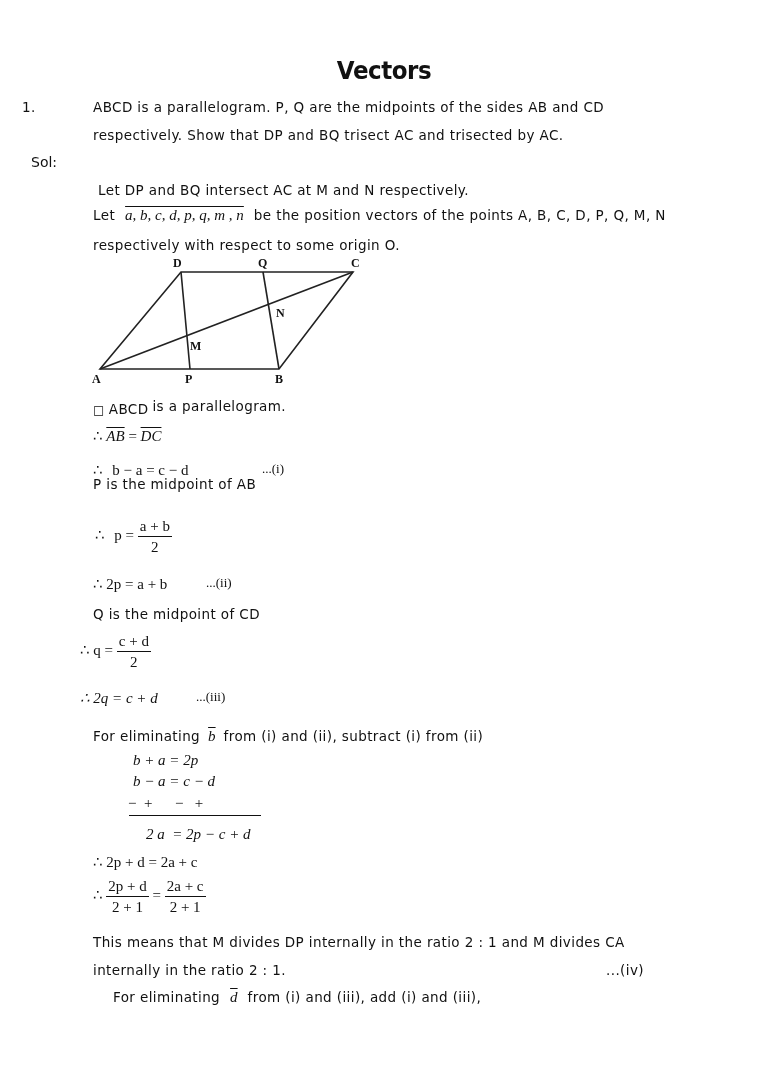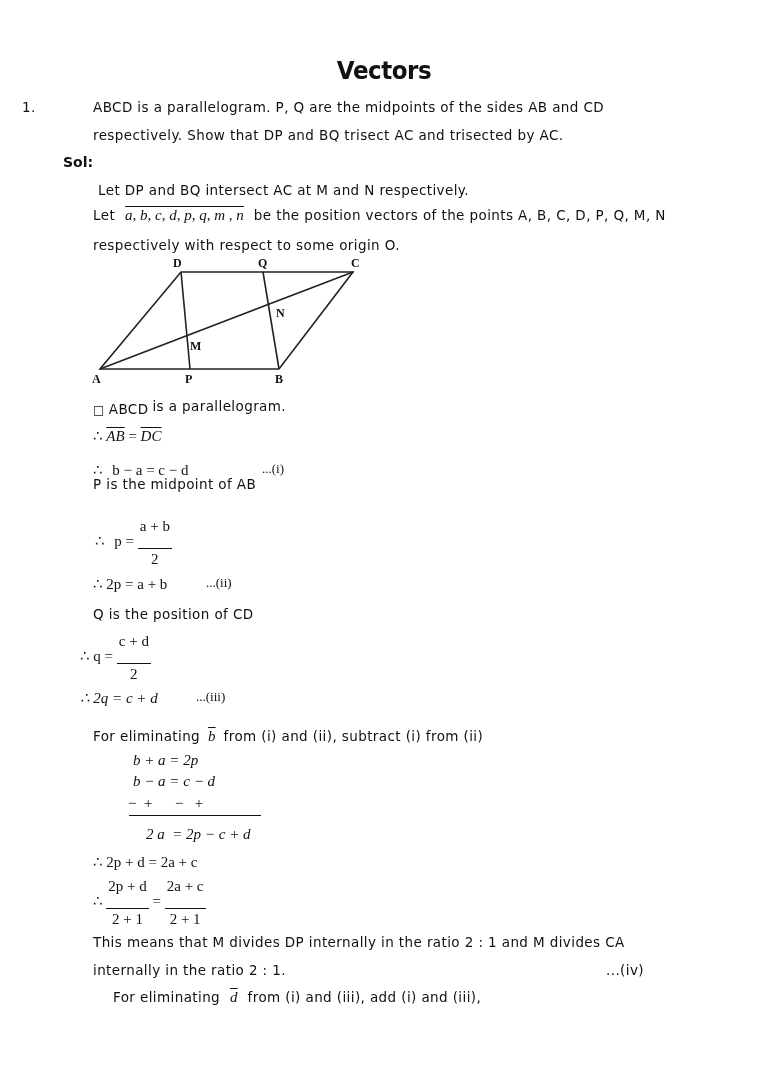--- a/index.html
+++ b/index.html
@@ -1,25 +1,25 @@
 <!DOCTYPE html>
 <html><head>
   <meta charset="utf-8">
   <style>
     html, body { margin: 0; padding: 0; background: #ffffff; }
     body { width: 768px; height: 1087px; position: relative; overflow: hidden; color: #111; }
     .abs { position: absolute; white-space: nowrap; }
     .title { left: 0; width: 768px; text-align: center; top: 56px; font-size: 25px; font-weight: bold; font-family: "DejaVu Sans", sans-serif; letter-spacing: -0.5px; transform: scaleX(0.92); }
     .txt { font-family: "DejaVu Sans", sans-serif; font-size: 13.5px; letter-spacing: 0.4px; }
-    .bold { font-weight: bold; margin-left: 32px; }
+    .bold { font-weight: normal; }
     .math { font-family: "Liberation Serif", serif; font-size: 15px; }
     .mathi { font-family: "Liberation Serif", serif; font-size: 15px; font-style: italic; }
     .ov { text-decoration: overline; font-style: italic; }
     .frac { display: inline-block; vertical-align: middle; text-align: center; }
-    .frac .num { display: block; border-bottom: 1px solid #111; padding: 0 2px 13px; }
+    .frac .num { display: block; border-bottom: 1px solid #111; padding: 0 2px 1px; }
     .frac .den { display: block; padding-top: 2px; }
     .hr { position: absolute; height: 1px; background: #111; }
     svg text { font-family: "Liberation Serif", serif; font-weight: bold; font-size: 12px; fill: #111; }
   </style>
 </head>
 <body>
 
 <div class="abs title">Vectors</div>
 
 <div class="abs txt" style="left:22px; top:99px;">1.</div>
@@ -82,21 +82,21 @@
     <span class="den">2</span>
   </span>
 </div>
 
 <div class="abs math" style="left:93px; top:575px;">
   <span>∴</span>
   <span>2p = a + b</span>
 </div>
 <div class="abs math" style="left:206px; top:575px; font-size:13px;">...(ii)</div>
 
-<div class="abs txt" style="left:93px; top:606px;">Q is the position of CD</div>
+<div class="abs txt" style="left:93px; top:606px;">Q is the midpoint of CD</div>
 
 <div class="abs math" style="left:80px; top:633px;">
   <span>∴</span>
   <span>q =</span>
   <span class="frac">
     <span class="num">c + d</span>
     <span class="den">2</span>
   </span>
 </div>
 

